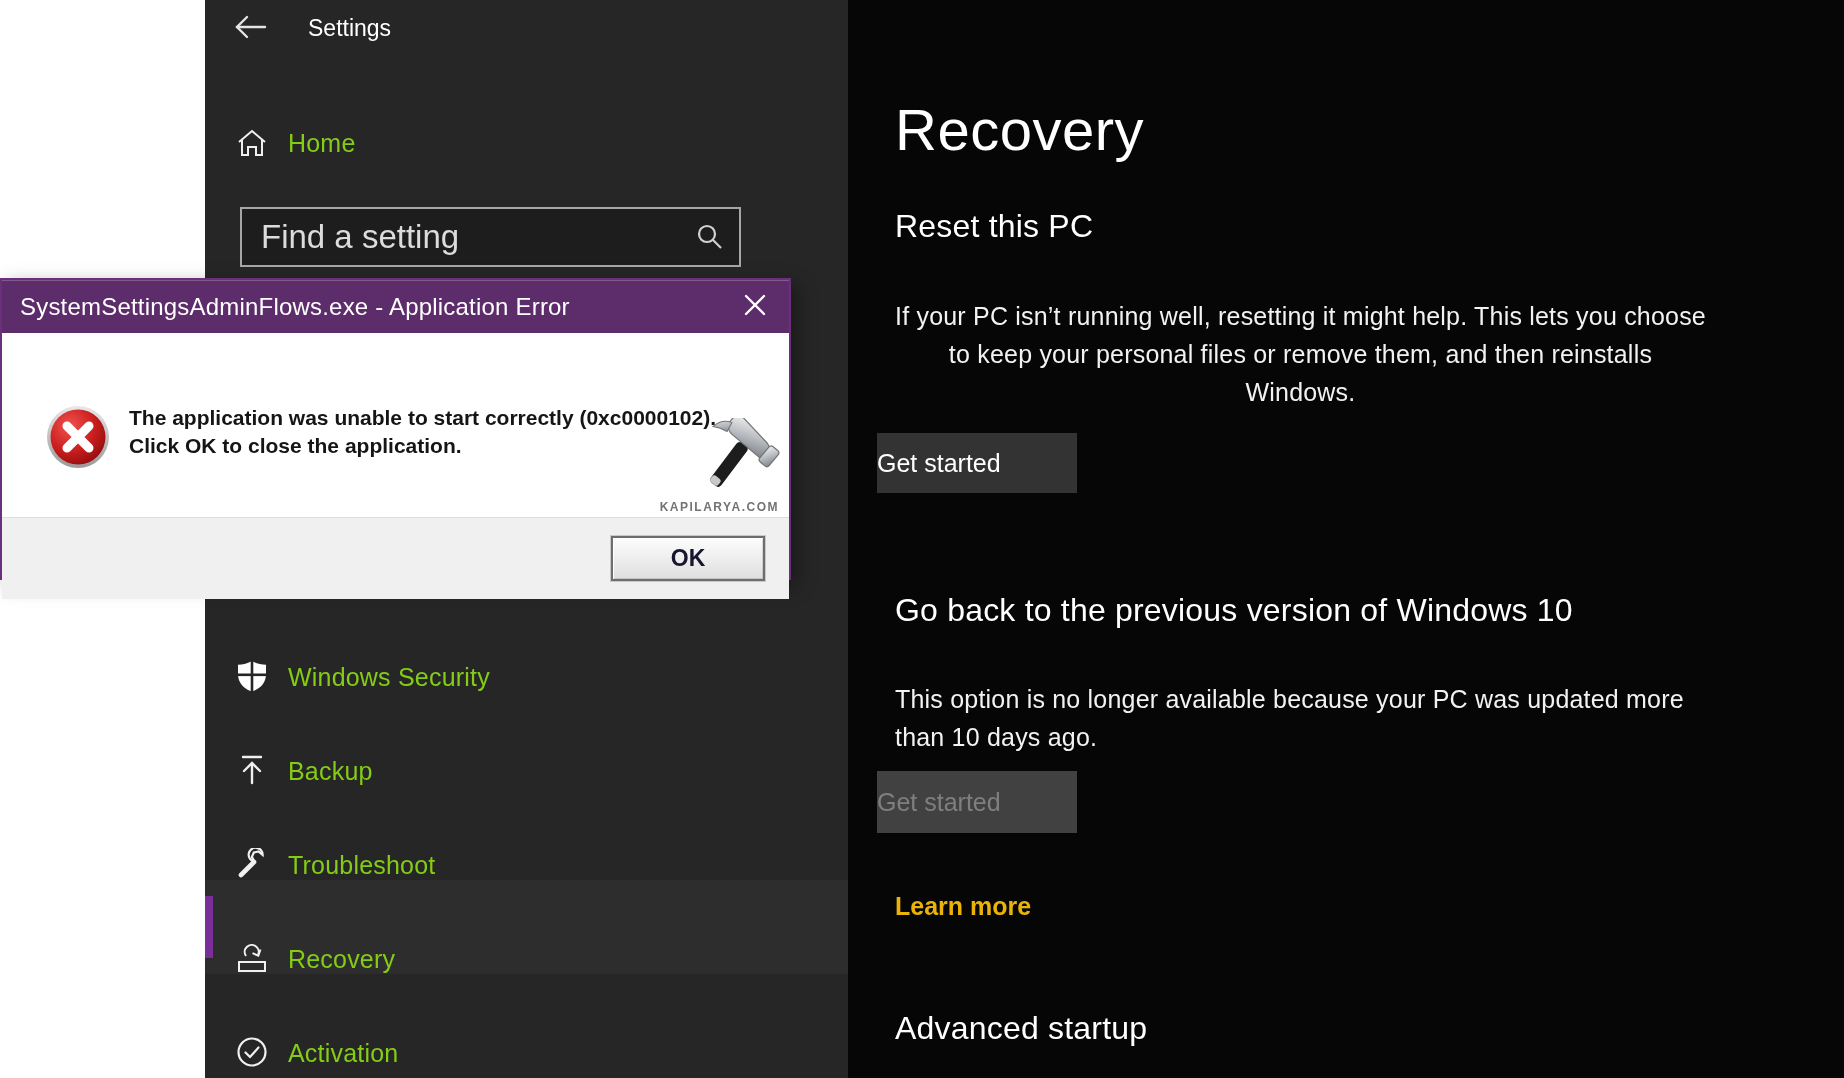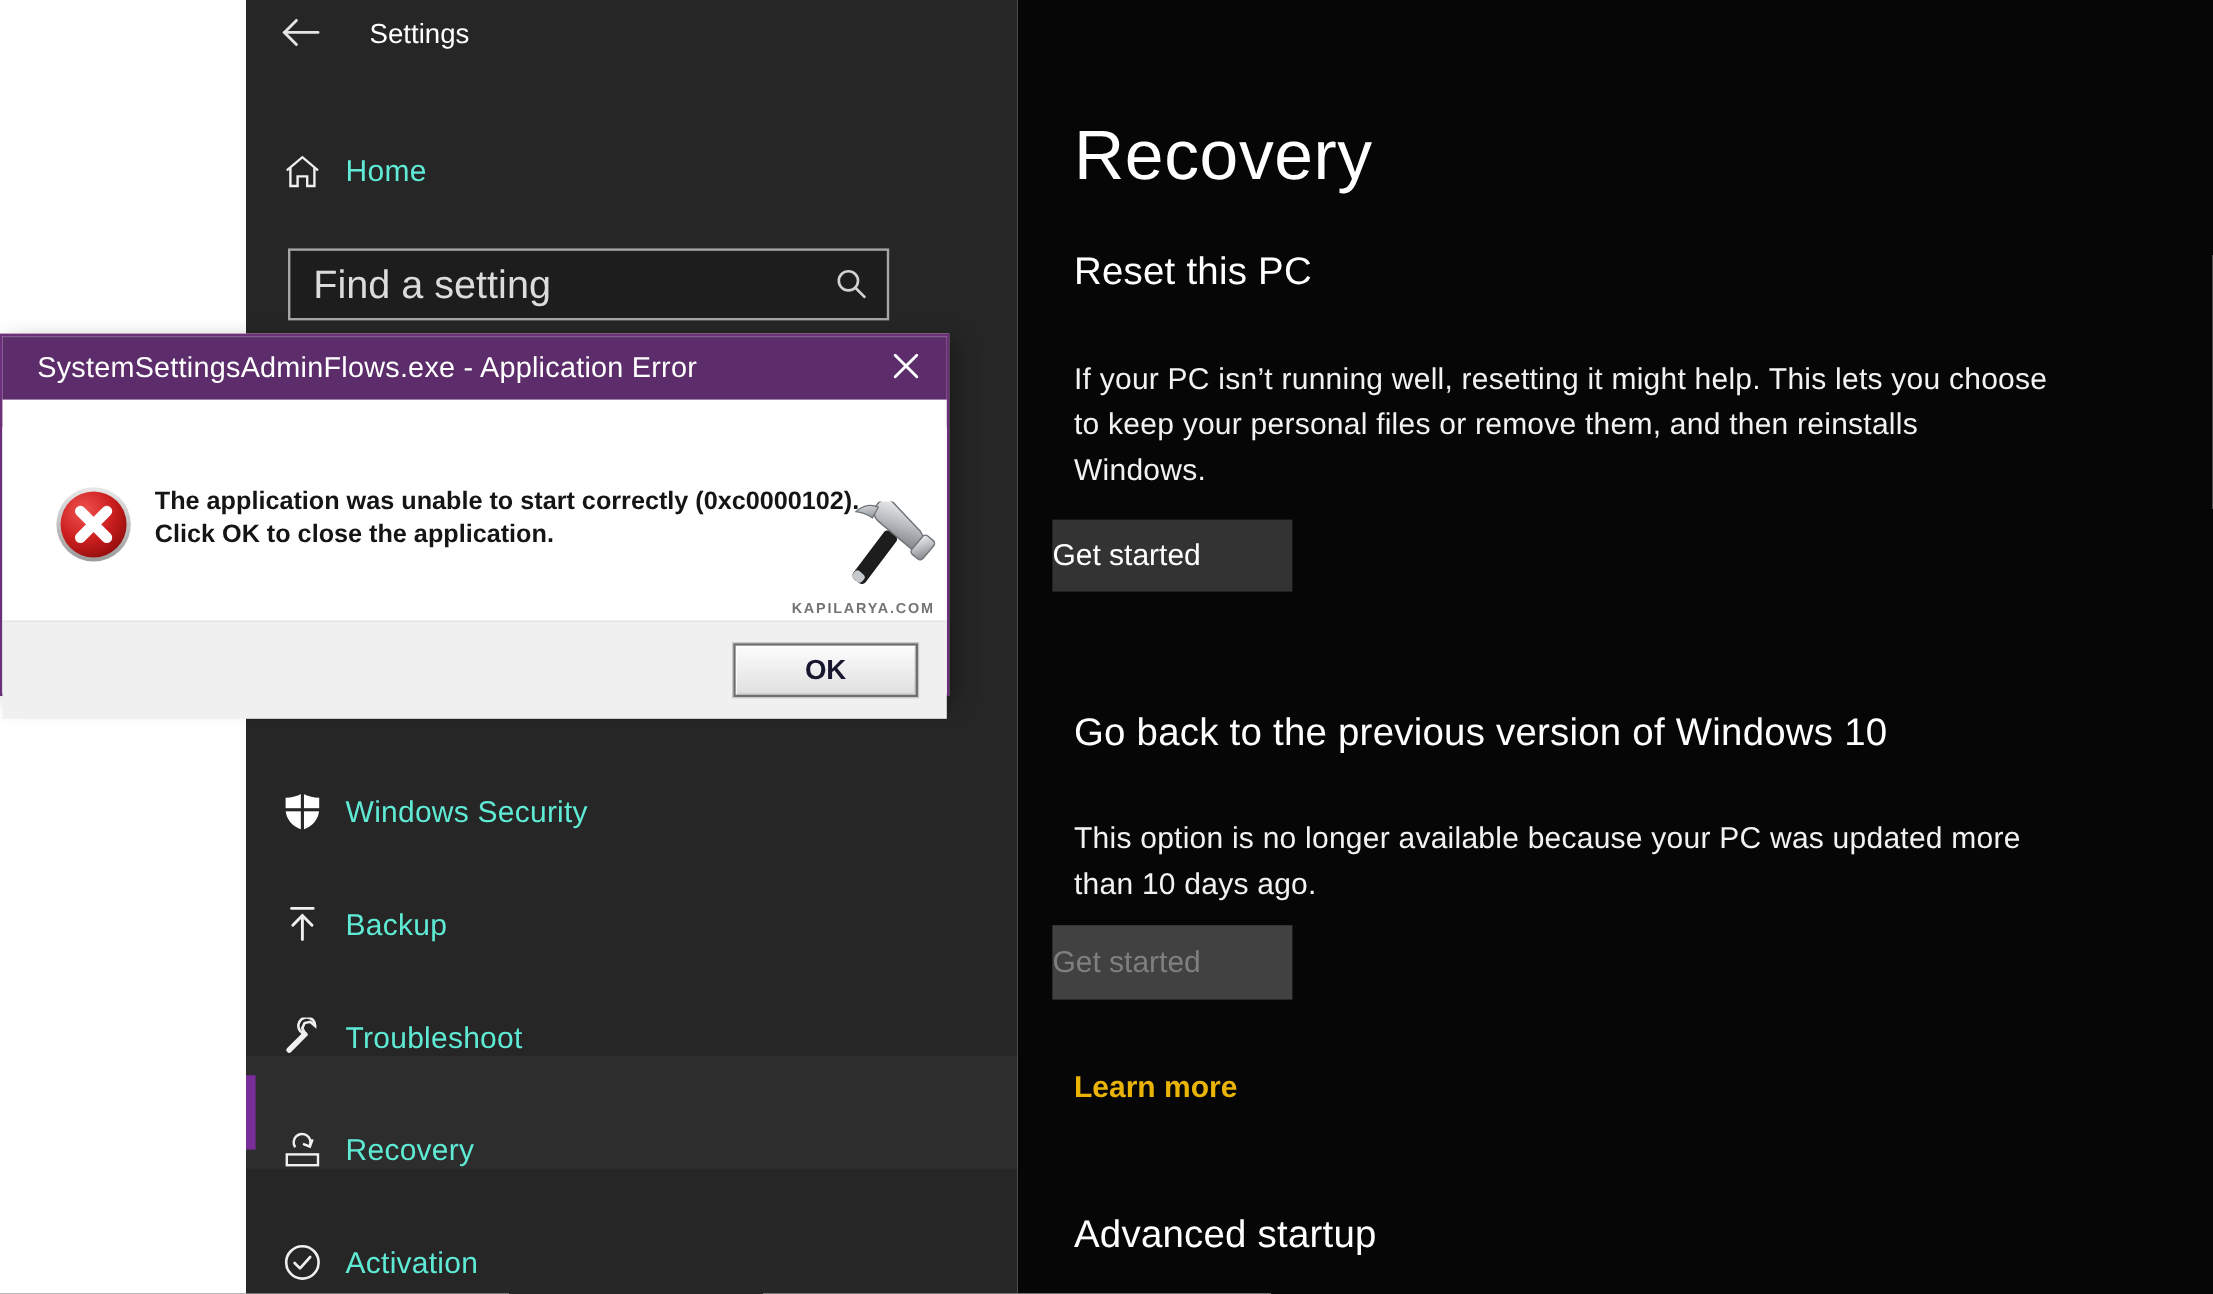--- a/index.html
+++ b/index.html
@@ -30,54 +30,54 @@
     flex:1; height:100%; background:transparent; border:none; outline:none;
     color:#e8e8e8; font-size:33px; padding-left:19px;
     font-family:"Liberation Sans", sans-serif;
   }
   .search-input::placeholder { color:#dcdcdc; opacity:1; }
   .search-glyph { margin-right:16px; display:flex; }
 
   .nav { position:absolute; left:0; top:598px; width:100%; }
   .nav-item { position:relative; height:94px; display:flex; align-items:flex-end; cursor:pointer; }
   .nav-icon { width:40px; margin-left:27px; display:flex; justify-content:center; align-items:center; flex:0 0 40px; }
-  .nav-label { margin-left:16px; font-size:25px; color:#5eead4; letter-spacing:.2px; }
+  .nav-label { margin-left:16px; font-size:25px; color:#84cc16; letter-spacing:.2px; }
   .nav-item.selected { background:rgba(255,255,255,0.035); }
   .accent-bar { position:absolute; left:0; top:16px; width:8px; height:62px; background:#7a2e99; }
 
   
   .content { position:absolute; left:848px; top:0; width:996px; height:1078px; background:#060606; color:#ffffff; }
   .page-title { position:absolute; left:47px; top:96px; font-size:58px; font-weight:300; letter-spacing:.5px; }
   .h2 { position:absolute; left:47px; font-size:32px; font-weight:400; letter-spacing:.2px; }
   .h2.reset { top:208px; }
   .h2.goback { top:592px; }
   .h2.adv { top:1010px; }
   .para { position:absolute; left:47px; font-size:25px; line-height:38px; color:#f2f2f2; letter-spacing:.2px; }
-  .para.p1 { top:297px; }
+  .para.p1 { top:297px;text-align:center; }
   .para.p2 { top:680px; }
   .gs-btn {
     position:absolute; left:29px; width:200px; height:60px;
     background:#333333; color:#ffffff; border:none; font-size:25px;
     font-family:"Liberation Sans", sans-serif; cursor:pointer; text-align:left;
   }
   .gs-btn.b1 { top:433px; }
   .gs-btn.b2 { top:771px; height:62px; background:#414141; color:#7f7f7f; }
   .learn-more { position:absolute; left:47px; top:892px; font-size:25px; color:#eab308; text-decoration:none; cursor:pointer;font-weight:bold; }
 
   
   .dialog {
     position:absolute; left:0; top:278px; width:791px; height:302px;
     background:#ffffff; border:2px solid #6b3079;
     box-shadow:6px 6px 18px rgba(0,0,0,0.35);
   }
   .dlg-titlebar {
     height:53px; background:#5d2c6b; display:flex; align-items:center;
     box-shadow:inset 0 1px 0 rgba(255,255,255,0.22);
   }
-  .dlg-title { color:#ffffff; font-size:24px; padding-left:29px; letter-spacing:.2px; white-space:nowrap; }
+  .dlg-title { color:#ffffff; font-size:24px; padding-left:18px; letter-spacing:.2px; white-space:nowrap; }
   .dlg-close { margin-left:auto; margin-right:14px; width:40px; height:40px; background:none; border:none; display:flex; align-items:center; justify-content:center; cursor:pointer; }
   .dlg-body { position:relative; height:161px; background:#ffffff;margin-top:23px; }
   .err-icon { position:absolute; left:44px; top:49px; }
   .dlg-msg { position:absolute; left:127px; top:48px; font-size:21px; font-weight:600; color:#151515; line-height:28px; white-space:nowrap; }
   .hammer { position:absolute; left:694px; top:62px; }
   .watermark { position:absolute; right:10px; bottom:3px; font-size:12px; color:#737373; letter-spacing:1.5px; font-weight:600; }
   .dlg-footer {
     height:82px; background:#f0f0f0; border-top:1px solid #dddddd;
     display:flex; align-items:center; justify-content:flex-end; padding-right:24px;
   }

